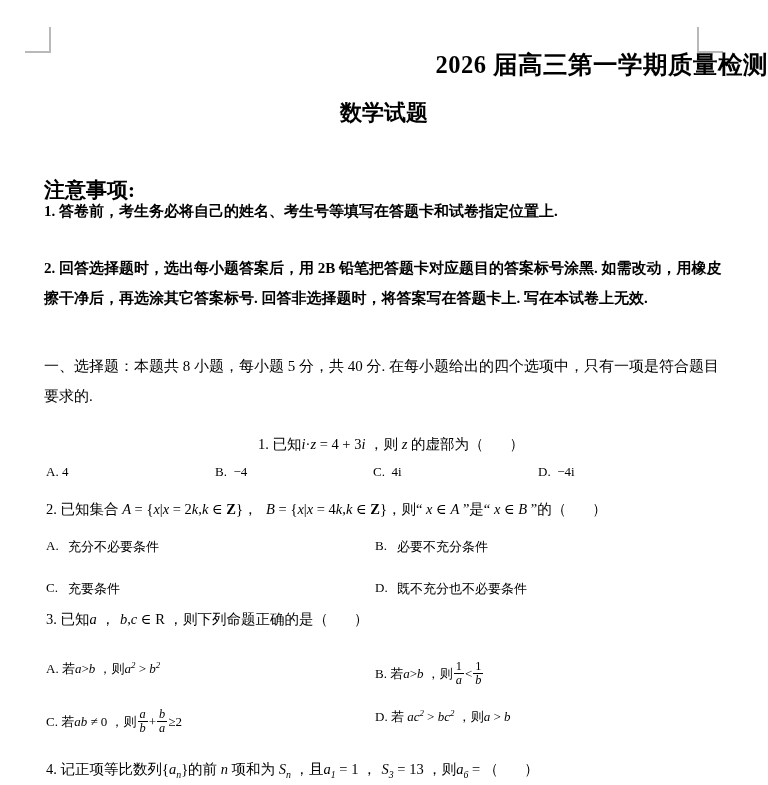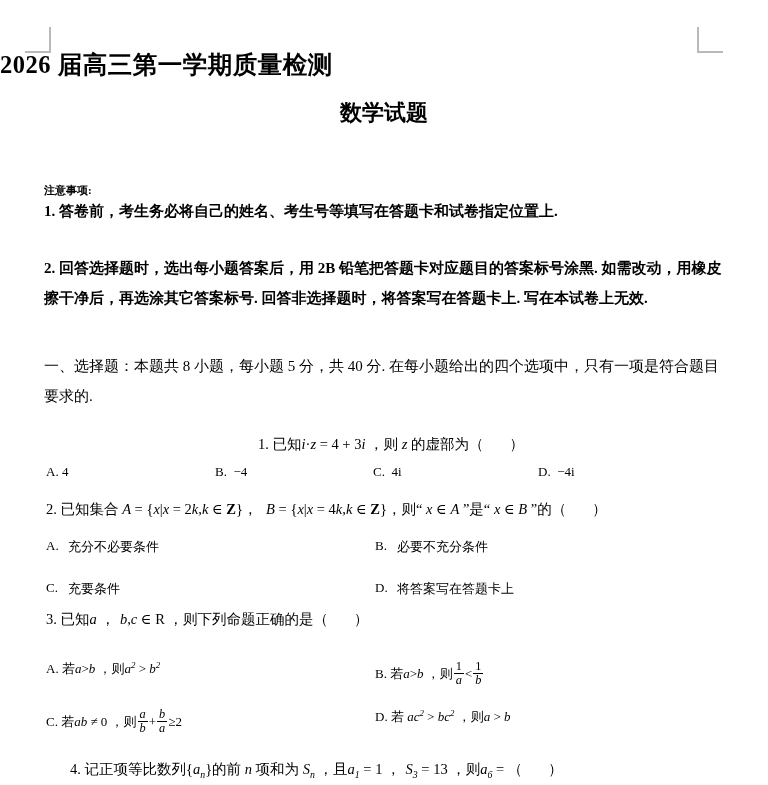--- a/index.html
+++ b/index.html
@@ -40,21 +40,21 @@
     left: 0; top: 0;
     width: 768px;
     height: 785px;
   }
 
   
   .doc-title {
     position: absolute;
     left: 0; top: 50px;
     width: 768px;
-    text-align: left;
+    text-align: right;
     font-size: 24.5px;
     font-weight: bold;
     letter-spacing: 0.5px;
     line-height: 1.2;
   }
   .doc-subtitle {
     position: absolute;
     left: 0; top: 100px;
     width: 768px;
     text-align: center;
@@ -74,38 +74,38 @@
   
   .block {
     position: absolute;
     left: 44px;
     width: 683px;
     font-size: 15px;
     line-height: 29.5px;
   }
   .bold { font-weight: bold; }
 
-  .notice-head { top: 176px; font-weight: bold; font-size: 11px; }
+  .notice-head { top: 176px; font-weight: bold; font-size: 21px; }
   .notice-1    { top: 197px; font-weight: bold; }
   .notice-2    { top: 226px; font-weight: bold; margin-top: 28px; }
   .notice-3    { top: 314px; font-weight: bold; }
   .section-1   { top: 352px; }
 
   
   .q-stem {
     position: absolute;
     left: 46px;
     width: 690px;
     font-size: 14.5px;
     line-height: 22px;
   }
   .q1-stem { top: 433px; text-align: center; }
   .q2-stem { top: 498px; }
   .q3-stem { top: 608px; }
-  .q4-stem { top: 758px; margin-left: 24px; }
+  .q4-stem { top: 758px; }
 
   .opts {
     position: absolute;
     left: 46px;
     width: 690px;
     font-size: 13px;
   }
   .opts-4col { display: block; }
   .opts-4col .opt { position: absolute; top: 0; white-space: nowrap; }
   .opts-4col .c0 { left: 0px; }
@@ -200,21 +200,21 @@
     <span class="mi">B</span><span class="mo"> = </span><span class="mo">{</span><span class="mi">x</span><span class="mo">|</span><span class="mi">x</span><span class="mo"> = </span><span class="mn">4</span><span class="mi">k</span><span class="mo">,</span><span class="mi">k</span><span class="mo"> ∈ </span><span class="mbb">Z</span><span class="mo">}</span>，则“ <span class="mi">x</span> <span class="mo">∈</span> <span class="mi">A</span> ”是“ <span class="mi">x</span> <span class="mo">∈</span> <span class="mi">B</span> ”的（<span class="gap"></span>）
   </div>
   <div class="opts opts-2col q2-opts">
     <span class="opt c0 r0">A.</span>
     <span class="opt c0 r0" style="left:22px;">充分不必要条件</span>
     <span class="opt c1 r0">B.</span>
     <span class="opt c1 r0" style="left:351px;">必要不充分条件</span>
     <span class="opt c0 r1">C.</span>
     <span class="opt c0 r1" style="left:22px;">充要条件</span>
     <span class="opt c1 r1">D.</span>
-    <span class="opt c1 r1" style="left:351px;">将答案写在答题卡上</span>
+    <span class="opt c1 r1" style="left:351px;">既不充分也不必要条件</span>
   </div>
 
   <div class="q-stem q3-stem">
     3. 已知<span class="mi">a</span> ，<span class="sp"></span><span class="mi">b</span><span class="mo">,</span><span class="mi">c</span> <span class="mo">∈</span> <span class="mn">R</span> ，则下列命题正确的是（<span class="gap"></span>）
   </div>
   <div class="opts opts-2col q3-opts">
     <span class="opt c0 r0">
       A. 若<span class="mi">a</span><span class="mo">&gt;</span><span class="mi">b</span> ，则<span class="mi">a</span><sup>2</sup><span class="mo"> &gt; </span><span class="mi">b</span><sup>2</sup>
     </span>
     <span class="opt c1 r0">

